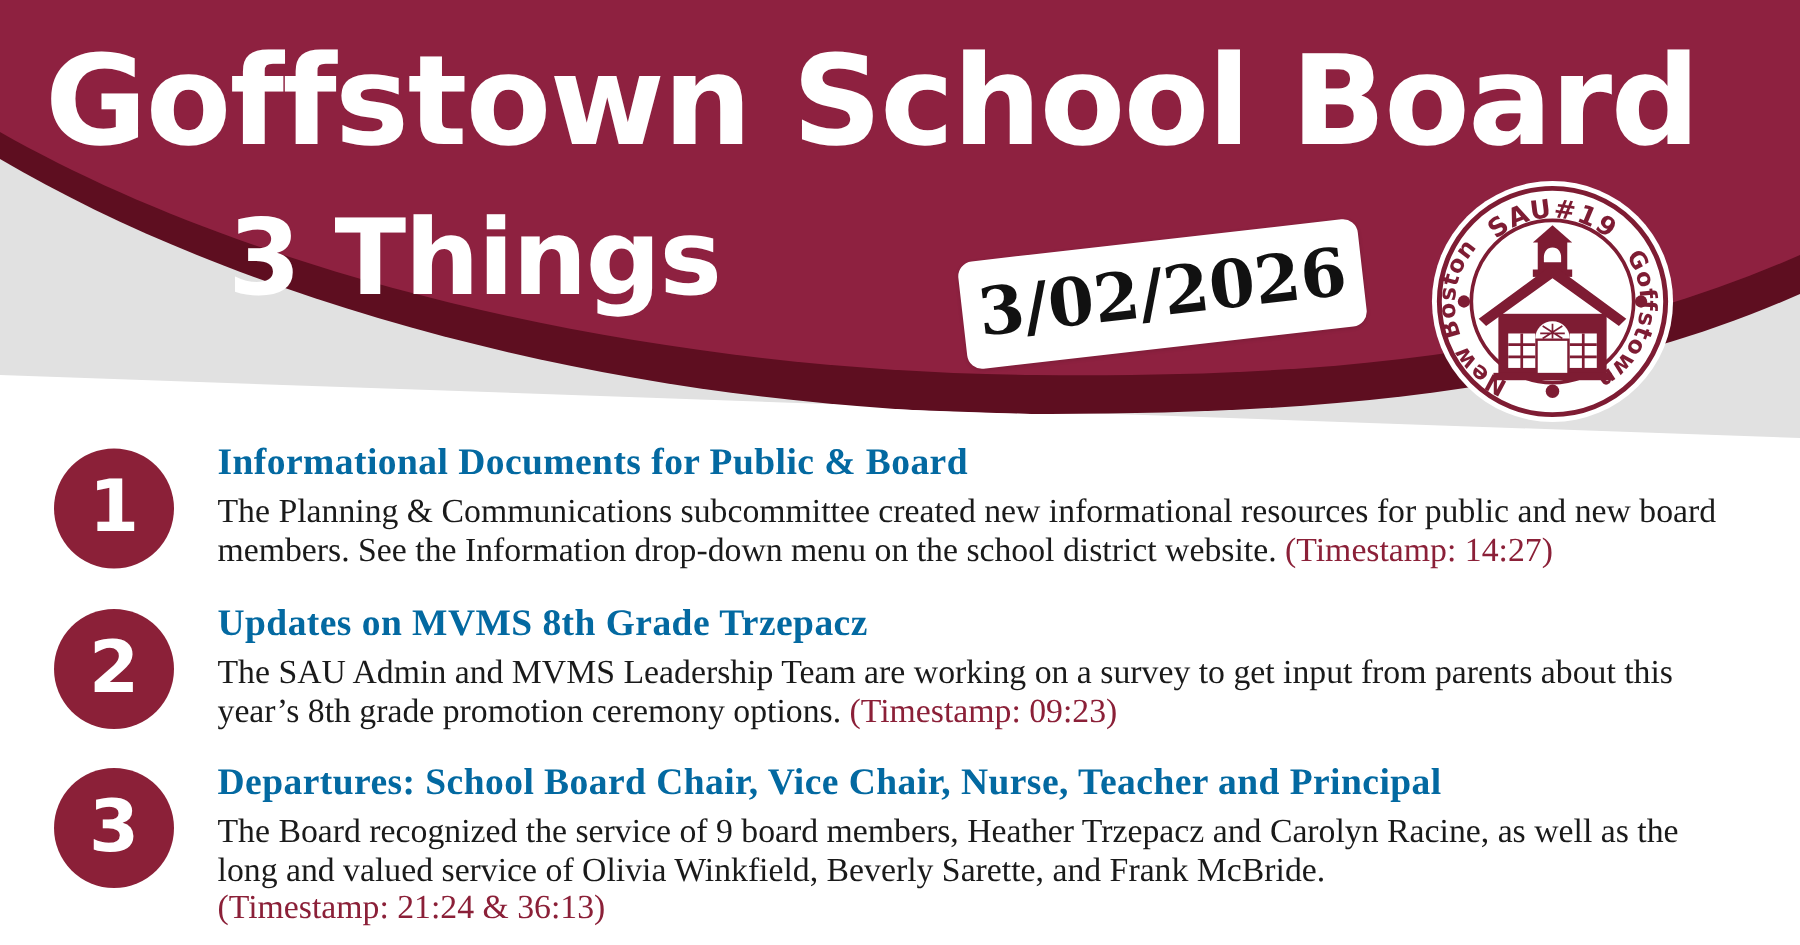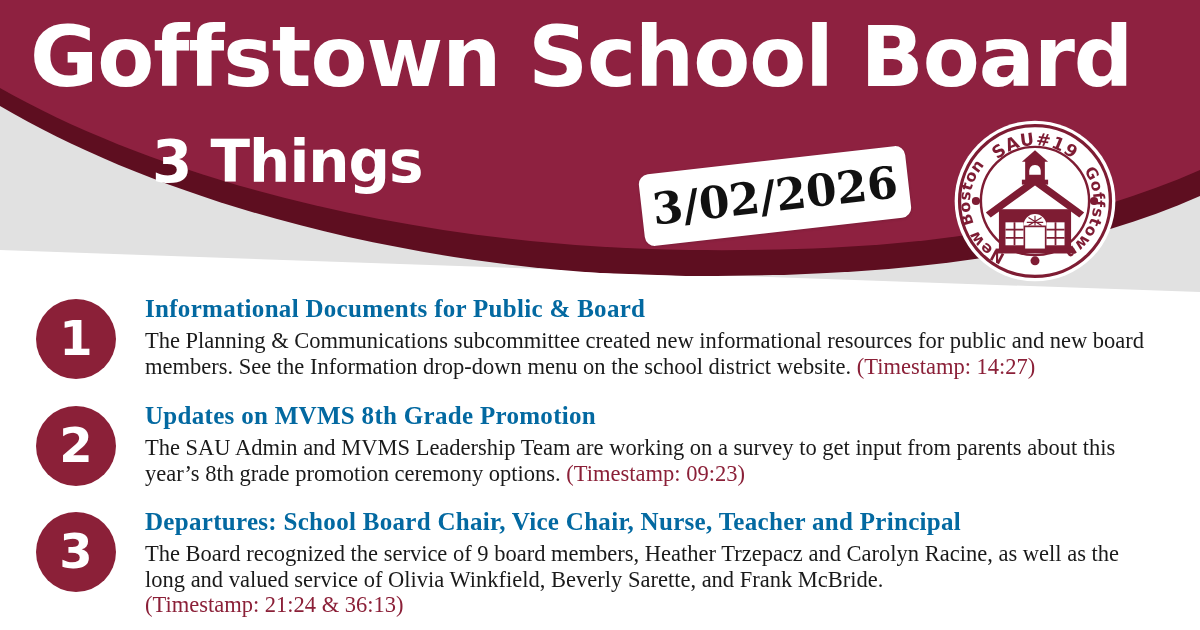--- a/index.html
+++ b/index.html
@@ -33,21 +33,21 @@
   }
   .banner svg {
     display: block;
     width: 1200px;
     height: 300px;
   }
 
   .title-block {
     position: absolute;
     left: 0;
-    top: 2px;
+    top: 12px;
     width: 1200px;
     height: 240px;
     pointer-events: none;
   }
   .title-line1 {
     position: absolute;
     left: 30px;
     top: 8px;
     width: 1140px;
     font-family: "DejaVu Sans", sans-serif;
@@ -59,21 +59,21 @@
     white-space: nowrap;
     text-align: left;
     transform: scaleX(1.0);
   }
   .title-line2 {
     position: absolute;
     left: 152px;
     top: 112px;
     font-family: "DejaVu Sans", sans-serif;
     font-weight: bold;
-    font-size: 58px;
+    font-size: 70px;
     line-height: 96px;
     letter-spacing: -1px;
     color: #ffffff;
     white-space: nowrap;
   }
 
   
   .date-badge {
     position: absolute;
     left: 641px;
@@ -268,21 +268,21 @@
         <div class="item-head">Informational Documents for Public &amp; Board</div>
         <div class="item-body"><span>The Planning &amp; Communications subcommittee created new informational resources for public and new board members. See the Information drop-down menu on the school district website. </span><span class="timestamp">(Timestamp: 14:27)</span></div>
       </div>
     </div>
 
     <div class="item item-2">
       <div class="num-badge">
         <span class="num-badge-label">2</span>
       </div>
       <div class="item-text">
-        <div class="item-head">Updates on MVMS 8th Grade Promotion</div>
+        <div class="item-head">Updates on MVMS 8th Grade Trzepacz</div>
         <div class="item-body"><span>The SAU Admin and MVMS Leadership Team are working on a survey to get input from parents about this year’s 8th grade promotion ceremony options. </span><span class="timestamp">(Timestamp: 09:23)</span></div>
       </div>
     </div>
 
     <div class="item item-3">
       <div class="num-badge">
         <span class="num-badge-label">3</span>
       </div>
       <div class="item-text">
         <div class="item-head">Departures: School Board Chair, Vice Chair, Nurse, Teacher and Principal</div>

